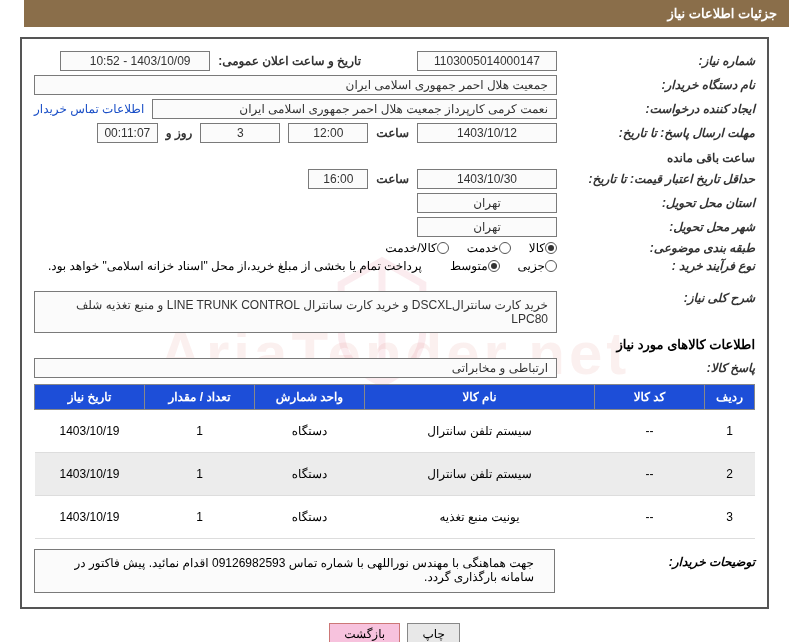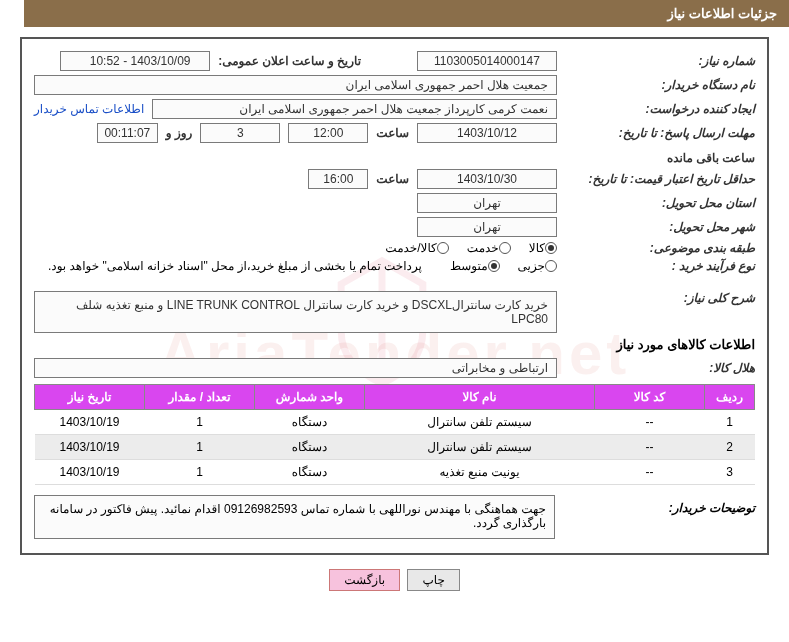--- a/index.html
+++ b/index.html
@@ -9,25 +9,25 @@
 .row { display: flex; align-items: center; margin: 4px 0; gap: 8px; flex-wrap: wrap; }
 .label { color: #333; font-weight: bold; white-space: nowrap; }
 .input-box { border: 1px solid #7a7a7a; background: #fbfbfb; padding: 2px 6px; min-height: 20px; text-align: center; color: #333; display: inline-flex; align-items: center; justify-content: center; }
 .link-blue { color: #1a4fc7; cursor: pointer; }
 .radio-row { display: flex; align-items: center; gap: 18px; }
 .radio-item { display: flex; align-items: center; }
 .radio { width: 12px; height: 12px; border: 1px solid #555; border-radius: 50%; display: inline-flex; align-items: center; justify-content: center; }
 .radio.checked::after { content: ""; width: 6px; height: 6px; background: #333; border-radius: 50%; display: block; }
 .section-title { font-weight: bold; margin: 4px 0 6px 0; font-size: 13px; }
 table { width: 100%; border-collapse: collapse; margin-top: 6px; }
-th { background: #d946ef; color: #fff; padding: 5px 4px; font-weight: bold; font-size: 12px; border: 1px solid #888; }
-td { padding: 5px 4px; text-align: center; border-bottom: 1px solid #ddd; }
+th { background: #1d4ed8; color: #fff; padding: 5px 4px; font-weight: bold; font-size: 12px; border: 1px solid #888; }
+td { padding: 14px 4px; text-align: center; border-bottom: 1px solid #ddd; }
 tbody tr:nth-child(even) { background: #ececec; }
 tbody tr:nth-child(odd) { background: #fff; }
-.big-textbox { border: 1px solid #7a7a7a; background: #fbfbfb; padding: 6px 8px; min-height: 44px; width: 100%; }
+.big-textbox { border: 1px solid #7a7a7a; background: #fbfbfb; padding: 6px 20px; min-height: 44px; width: 100%; }
 .button-row { text-align: center; margin-top: 14px; }
 .btn { border: 1px solid #888; background: #e8e8e8; padding: 3px 14px; cursor: pointer; font-family: inherit; font-size: 12px; margin: 0 2px; }
 .btn.pink { background: #f7c2dd; border-color: #c77; }
 .watermark { position: absolute; top: 280px; left: 50%; transform: translateX(-50%); font-size: 60px; font-weight: bold; color: rgba(200,60,50,0.08); pointer-events: none; letter-spacing: 4px; white-space: nowrap; z-index: 0; }
 .wm-logo { position: absolute; top: 210px; left: 300px; width: 120px; height: 140px; opacity: 0.07; pointer-events: none; z-index: 0; }
 .content { position: relative; z-index: 1; }
 .desc-row { display: flex; align-items: flex-start; gap: 10px; margin-top: 10px; }
 .desc-label { font-weight: bold; white-space: nowrap; padding-top: 6px; }
 .col-need { width: 190px; flex-shrink: 0; font-style: italic; }
 .col1 { flex: 0 0 140px; }
@@ -131,21 +131,21 @@
   <div style="height:10px"></div>
 
   <div class="row" style="align-items:flex-start;">
     <span class="label col-need">شرح کلی نیاز:</span>
     <div class="input-box" style="flex:1; min-height:38px; text-align:right; justify-content:flex-start; padding:6px 8px;">خرید کارت سانترالDSCXL و خرید کارت سانترال LINE TRUNK CONTROL و منبع تغذیه شلف LPC80</div>
   </div>
 
   <div class="section-title">اطلاعات کالاهای مورد نیاز</div>
 
   <div class="row">
-    <span class="label col-need">هلال کالا:</span>
+    <span class="label col-need">پاسخ کالا:</span>
     <span class="input-box" style="flex:1; text-align:right; justify-content:flex-start; padding-right:8px;">ارتباطی و مخابراتی</span>
   </div>
 
   <table>
     <thead>
       <tr>
         <th style="width:50px">ردیف</th>
         <th style="width:110px">کد کالا</th>
         <th>نام کالا</th>
         <th style="width:110px">واحد شمارش</th>

